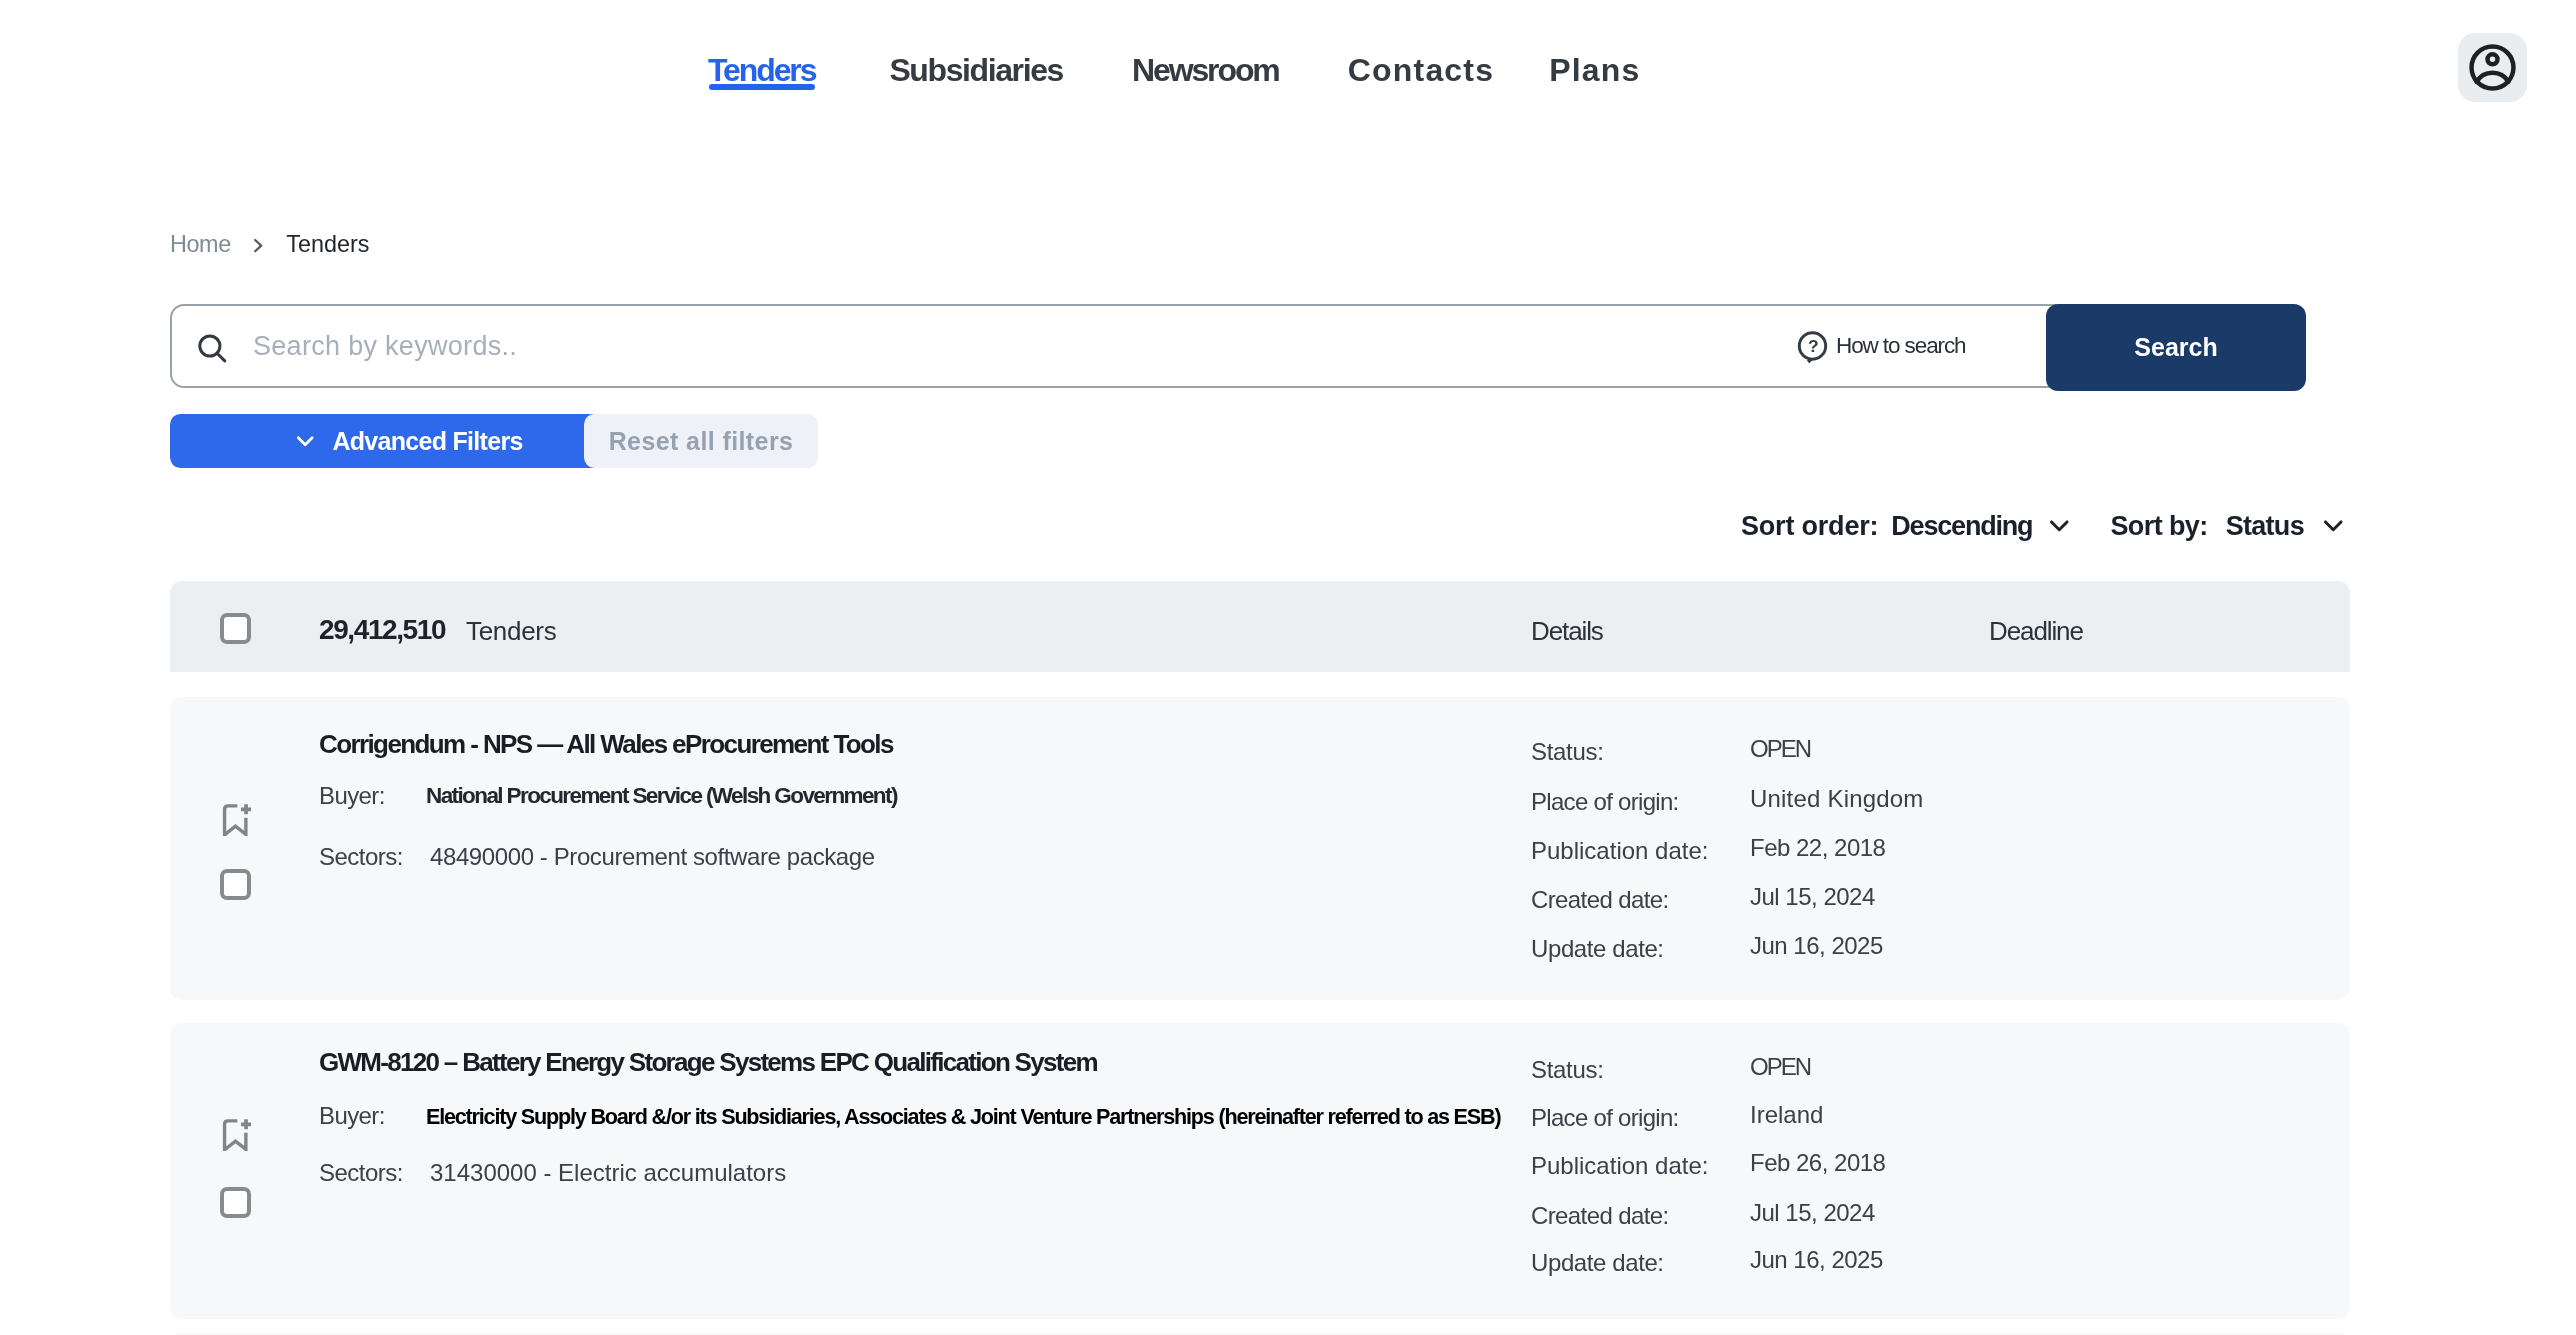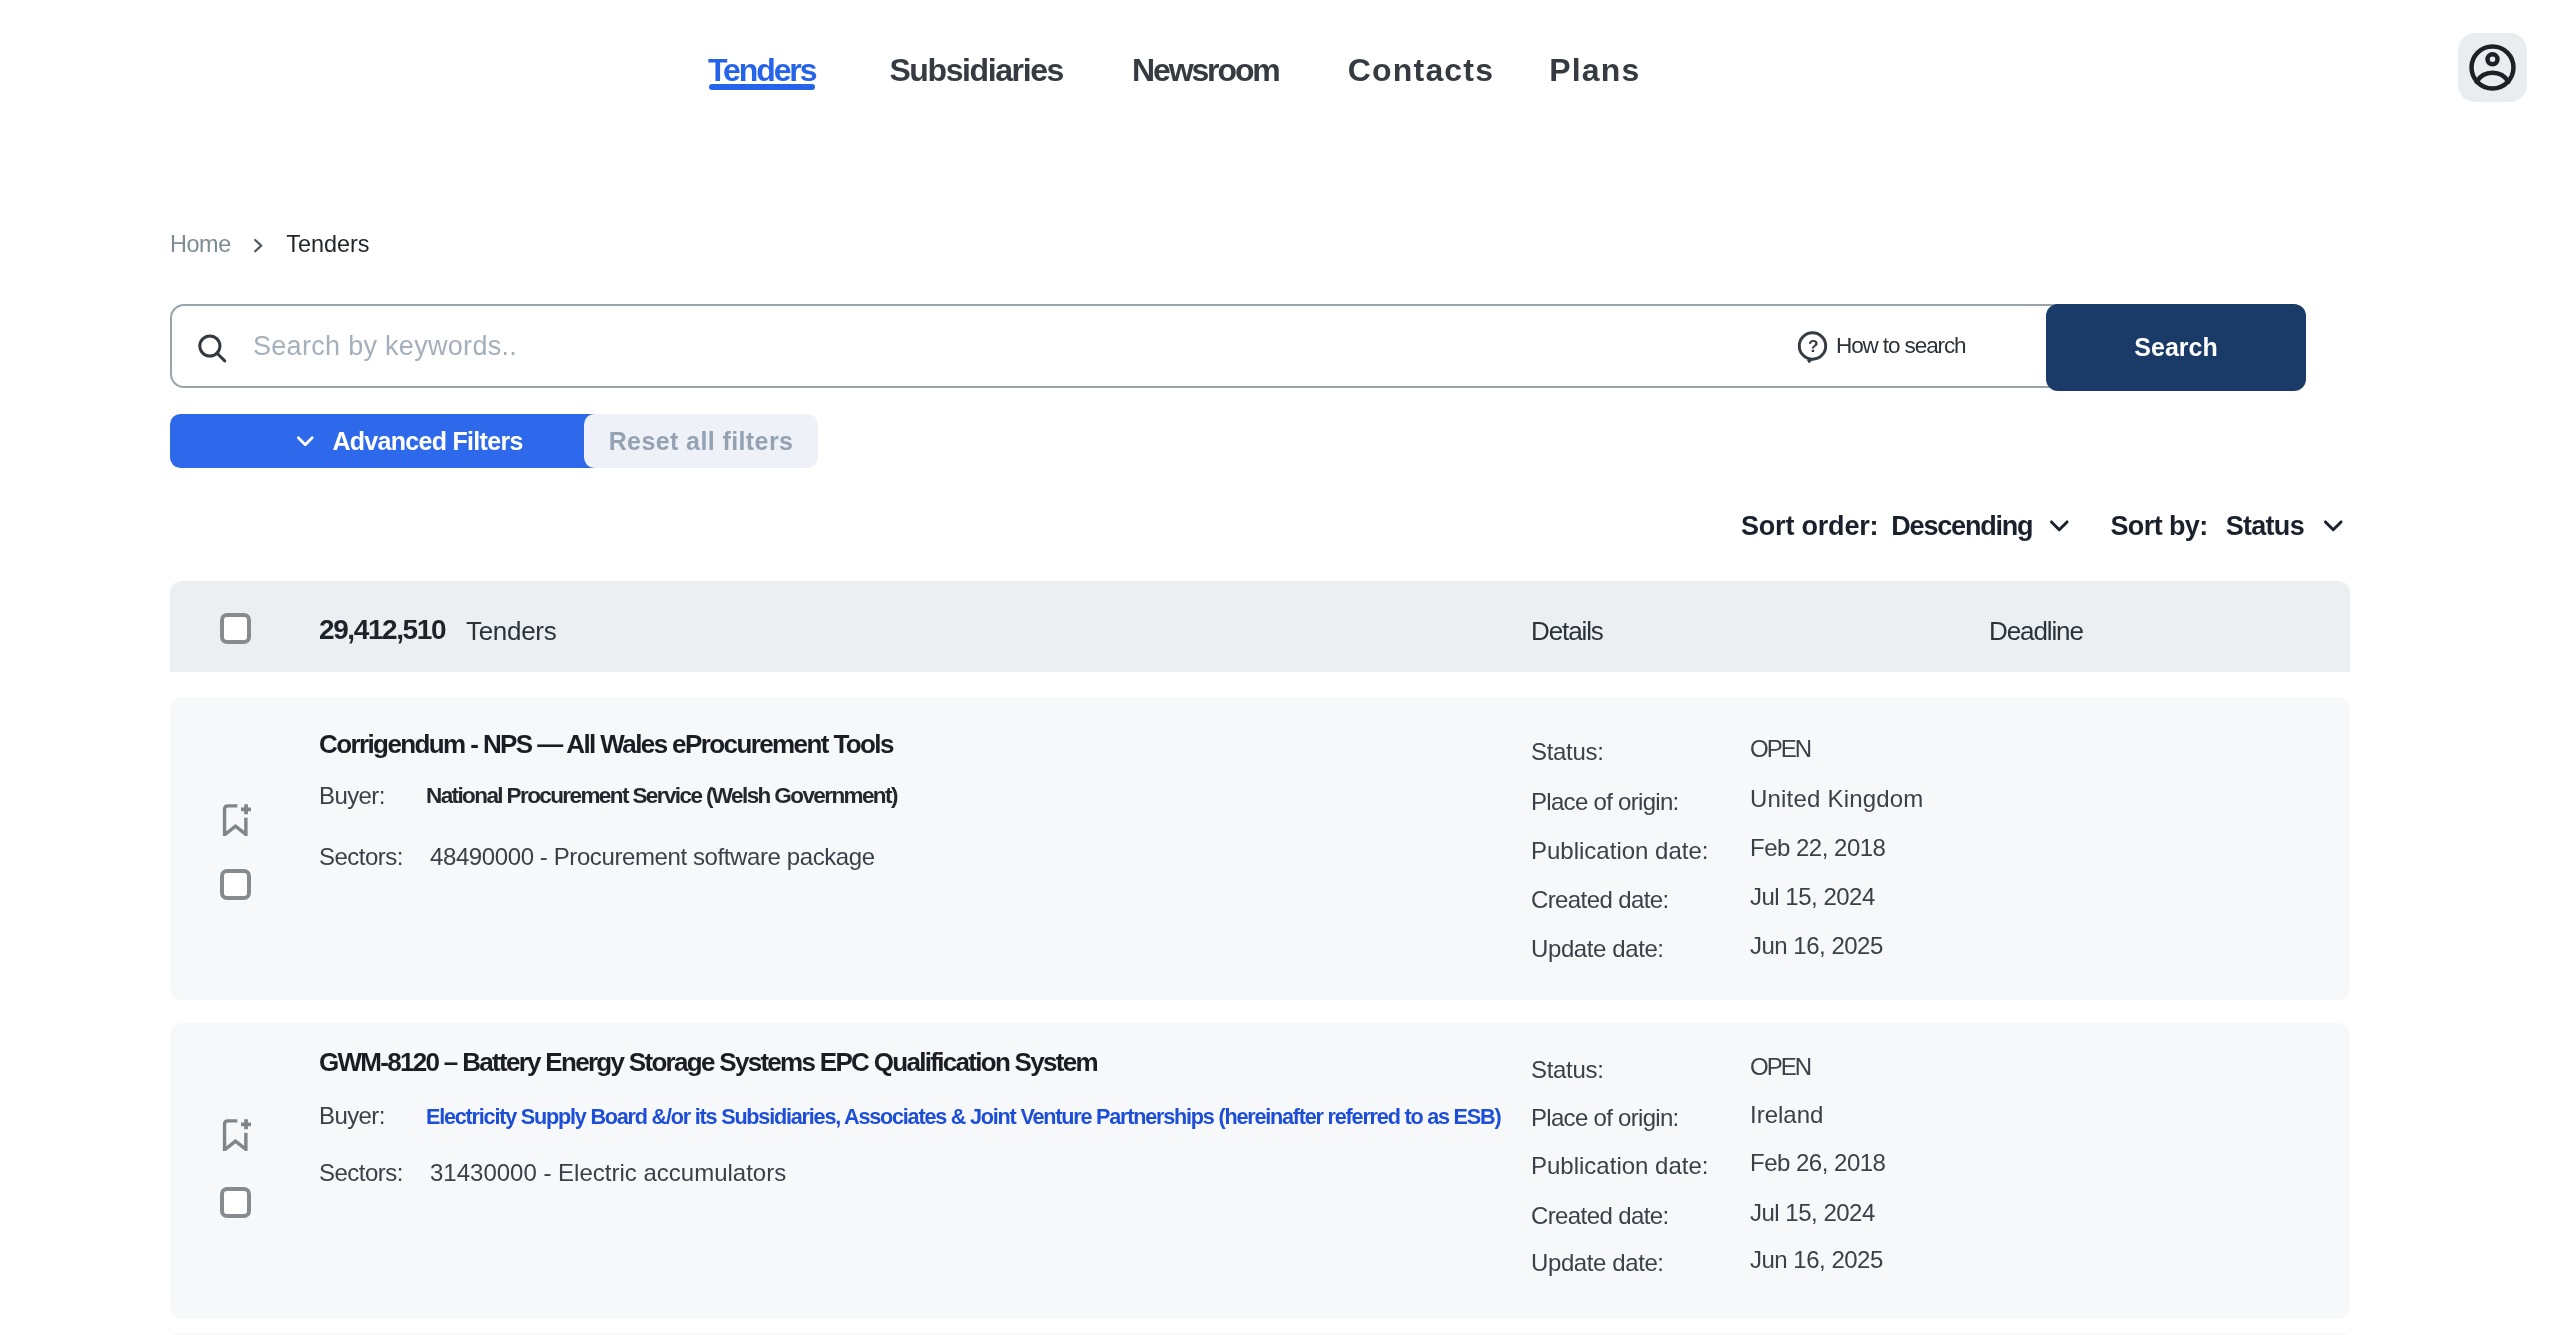--- a/index.html
+++ b/index.html
@@ -131,21 +131,21 @@
   </div>
 
   <div class="card" style="top:1023px; height:296px;">
     <svg class="abs" style="left:52px; top:95px;" width="29" height="33" viewBox="0 0 34 38" fill="none" stroke="#80858a" stroke-width="4">
       <path d="M18 3 H7 Q3 3 3 7 V37 L15.8 26.8 L28 36.5 V17" stroke-linejoin="miter"></path>
       <path d="M22.3 7 H34 M28.2 1.2 V12.8" stroke-width="4.4"></path>
     </svg>
     <div class="cbox" style="left:50px; top:164px;"></div>
     <div class="title" style="top:26px; letter-spacing:-1.7px;">GWM-8120 – Battery Energy Storage Systems EPC Qualification System</div>
     <div class="t lbl" style="left:149px; top:81px; letter-spacing:-0.6px;">Buyer:</div>
-    <div class="t" style="left:256px; top:83px; font-size:21.6px; font-weight:bold; color:#1d4ed8; letter-spacing:-1.2px;">Electricity Supply Board &amp;/or its Subsidiaries, Associates &amp; Joint Venture Partnerships (hereinafter referred to as ESB)</div>
+    <div class="t" style="left:256px; top:83px; font-size:21.6px; font-weight:bold; color:#000000; letter-spacing:-1.2px;">Electricity Supply Board &amp;/or its Subsidiaries, Associates &amp; Joint Venture Partnerships (hereinafter referred to as ESB)</div>
     <div class="t lbl" style="left:149px; top:138px; letter-spacing:-0.5px;">Sectors:</div>
     <div class="t lbl" style="left:260px; top:138px;">31430000 - Electric accumulators</div>
     <div class="dl" style="top:35px; letter-spacing:-0.3px;">Status:</div>
       <div class="dv" style="top:35px; letter-spacing:-2px;">OPEN</div>
     <div class="dl" style="top:83px; letter-spacing:-0.7px;">Place of origin:</div>
       <div class="dv" style="top:83px;">Ireland</div>
     <div class="dl" style="top:131px;">Publication date:</div>
       <div class="dv" style="top:131px; letter-spacing:-0.5px;">Feb 26, 2018</div>
     <div class="dl" style="top:181px; letter-spacing:-0.6px;">Created date:</div>
       <div class="dv" style="top:181px; letter-spacing:-0.5px;">Jul 15, 2024</div>

